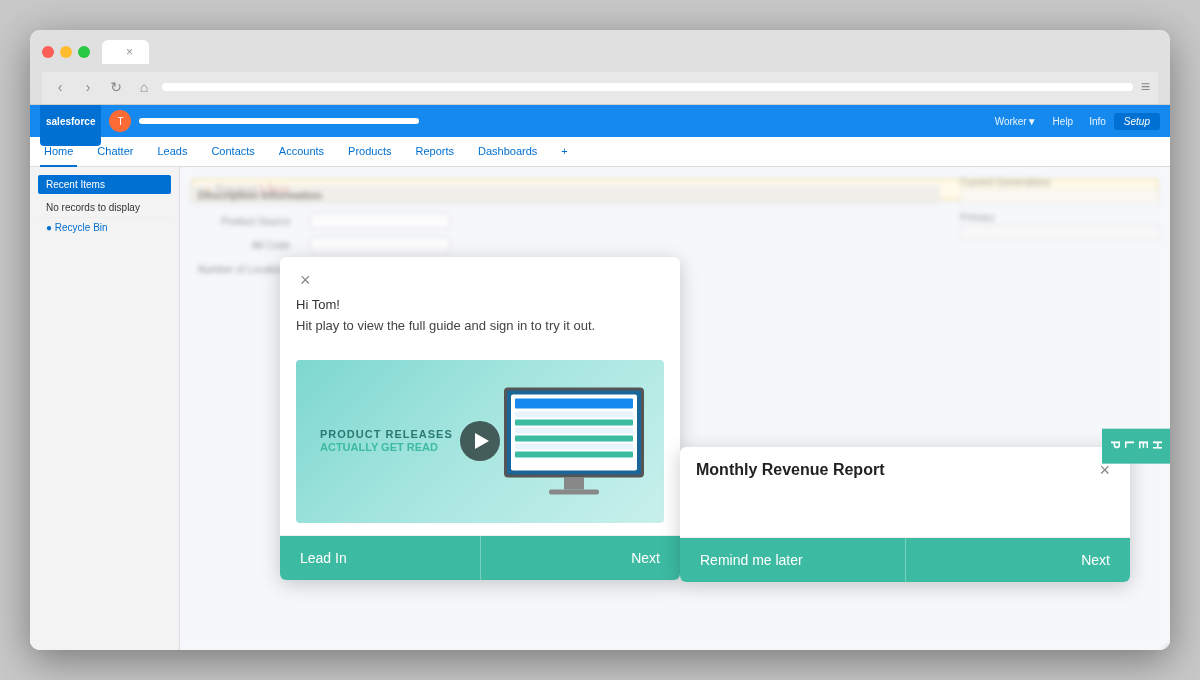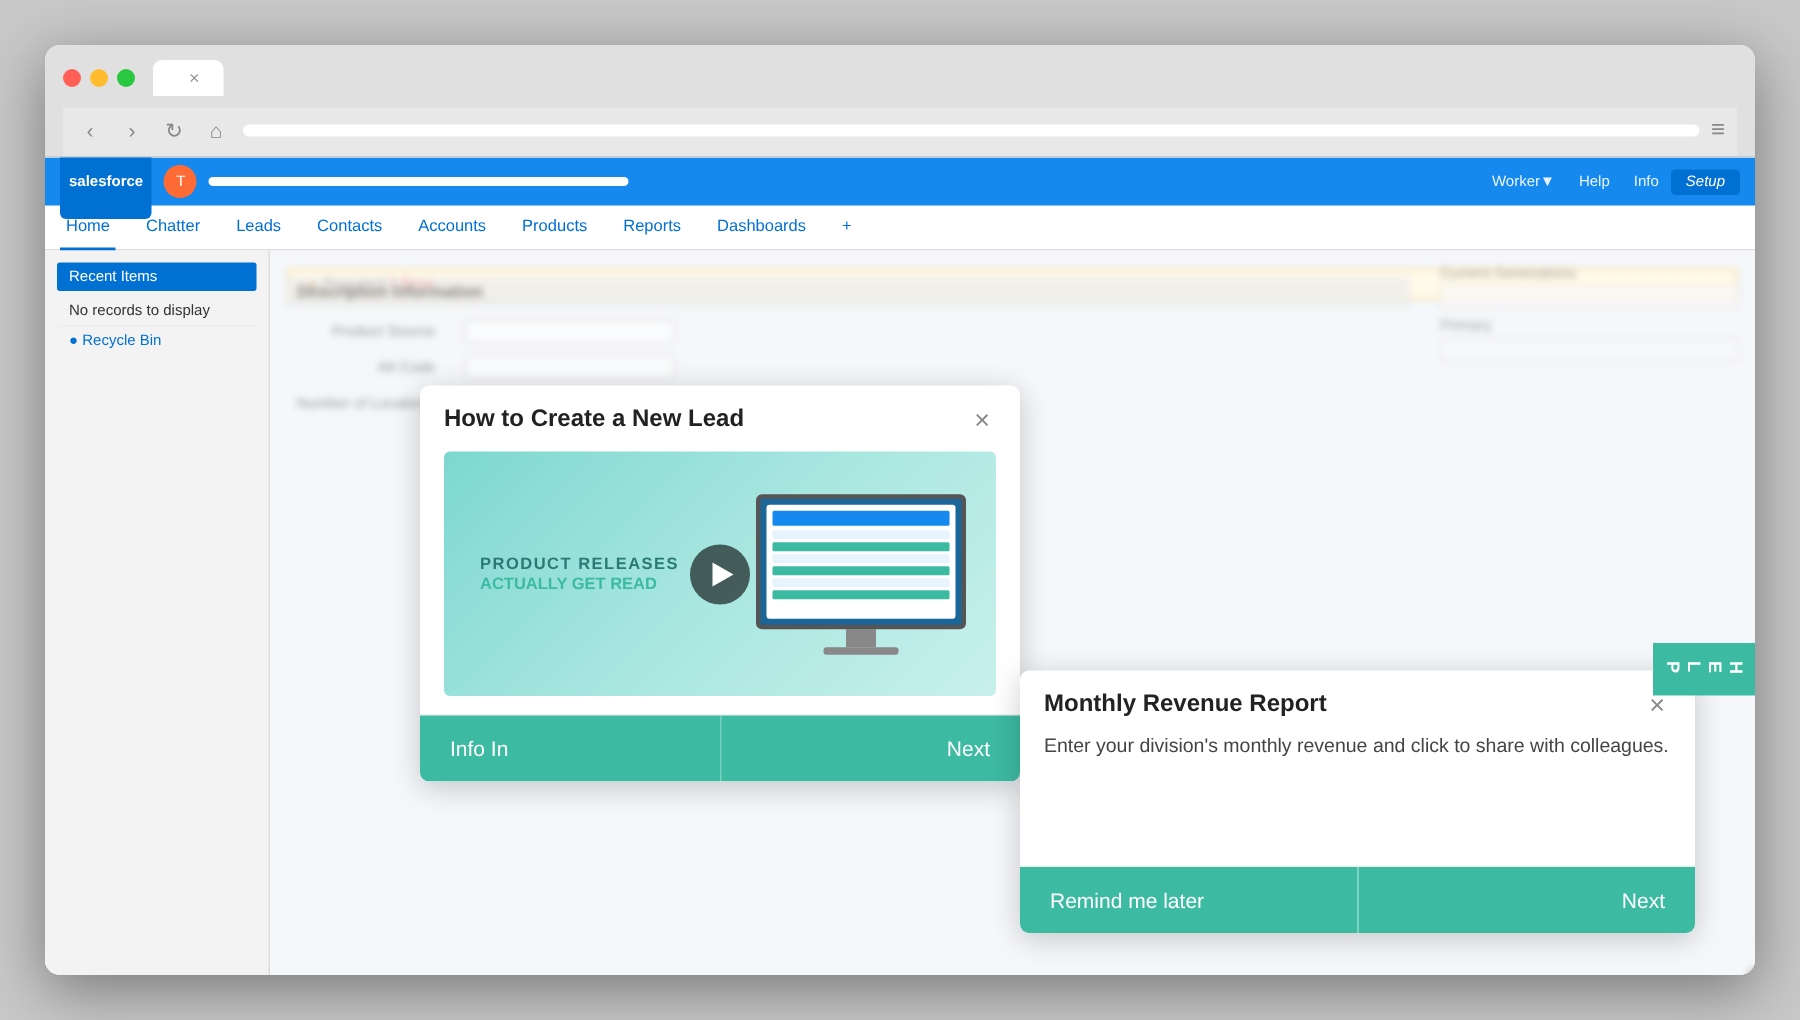--- a/index.html
+++ b/index.html
@@ -701,23 +701,26 @@
           <span>H<br>E<br>L<br>P</span>
         </div>
 
         <div class="blur-overlay"></div>
 
         <div class="popups-container">
 
           <div class="popup-card popup-card-1">
             <div class="popup-header">
               <div class="popup-title-row">
-                <span class="popup-title">How to Create a New Lead</span>
                 <span class="popup-close">×</span>
               </div>
+            </div>
+            <div class="popup-body">
+              <div class="popup-greeting">Hi Tom!</div>
+              <div class="popup-description">Hit play to view the full guide and sign in to try it out.</div>
             </div>
 
             <div class="video-preview">
               <div class="video-text-left">
                 <div class="video-text-product">PRODUCT RELEASES</div>
                 <div class="video-text-actually">ACTUALLY GET READ</div>
               </div>
 
               <div class="monitor-container">
                 <div class="monitor-screen">
@@ -734,35 +737,32 @@
                 <div class="monitor-stand"></div>
                 <div class="monitor-base"></div>
               </div>
 
               <div class="play-button">
                 <div class="play-triangle"></div>
               </div>
             </div>
 
             <div class="popup-footer">
-              <button class="popup-btn-left">Info In</button>
+              <button class="popup-btn-left">Lead In</button>
               <button class="popup-btn-right">Next</button>
             </div>
           </div>
 
           <div class="popup-card popup-card-2">
             <div class="popup-header">
               <div class="popup-title-row">
                 <span class="popup-title">Monthly Revenue Report</span>
                 <span class="popup-close">×</span>
               </div>
             </div>
-            <div class="popup-body">
-              <div class="popup-description">Enter your division's monthly revenue and click to share with colleagues.</div>
-            </div>
             <div class="popup-content-area"></div>
 
             <div class="popup-footer">
               <button class="popup-btn-left">Remind me later</button>
               <button class="popup-btn-right">Next</button>
             </div>
           </div>
 
         </div>
 

